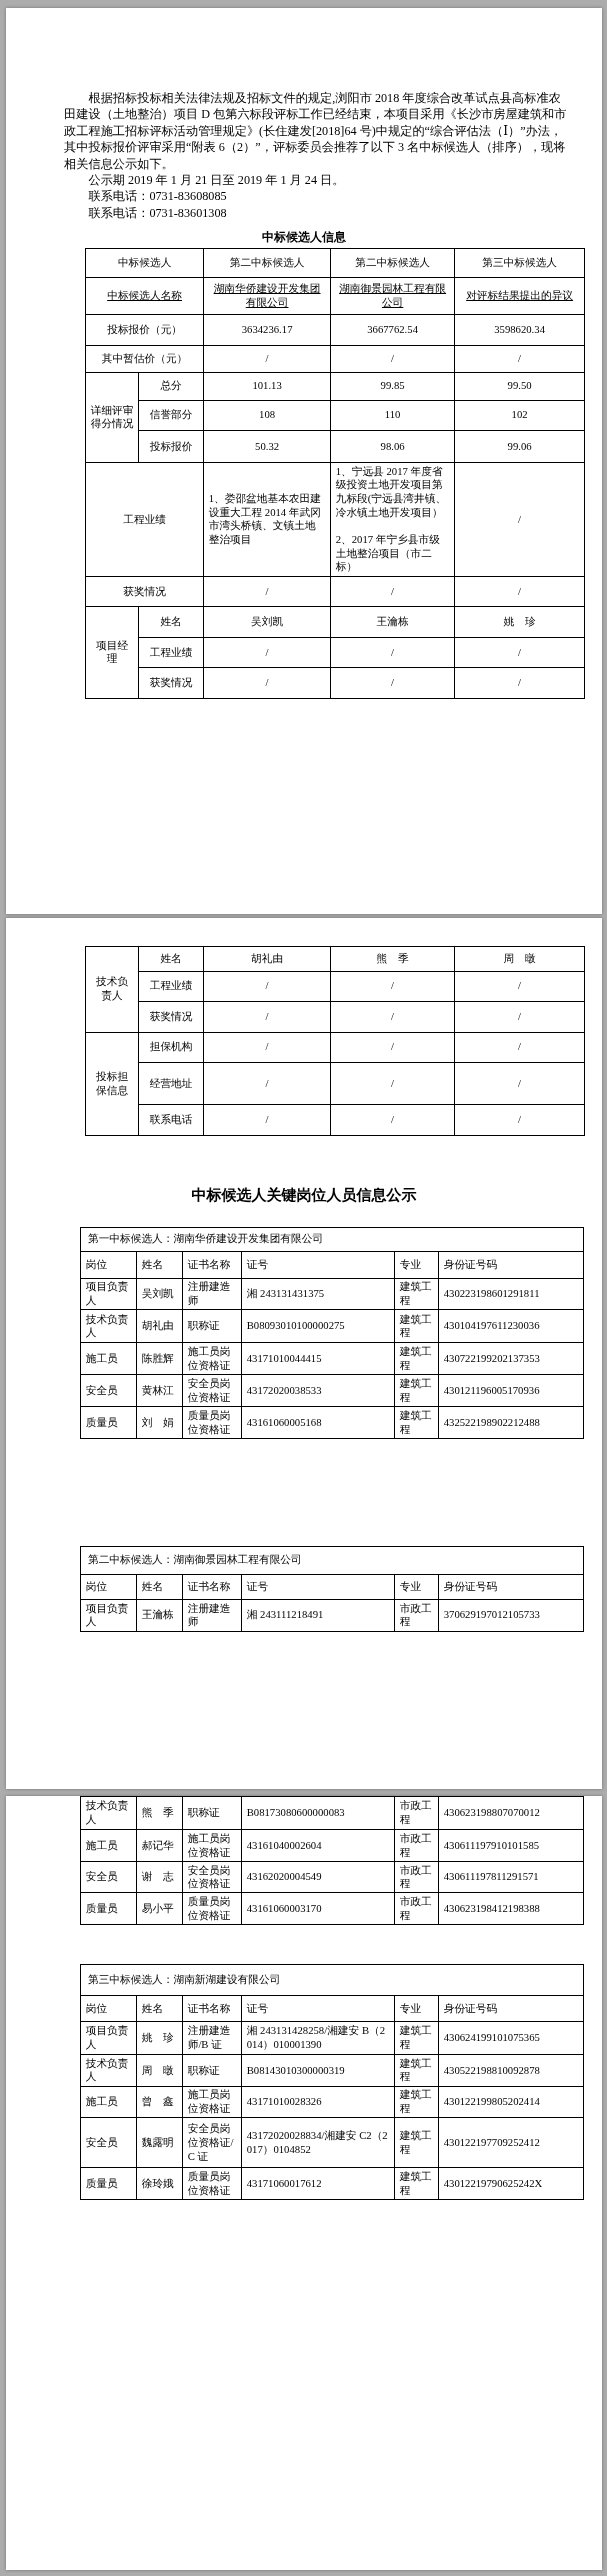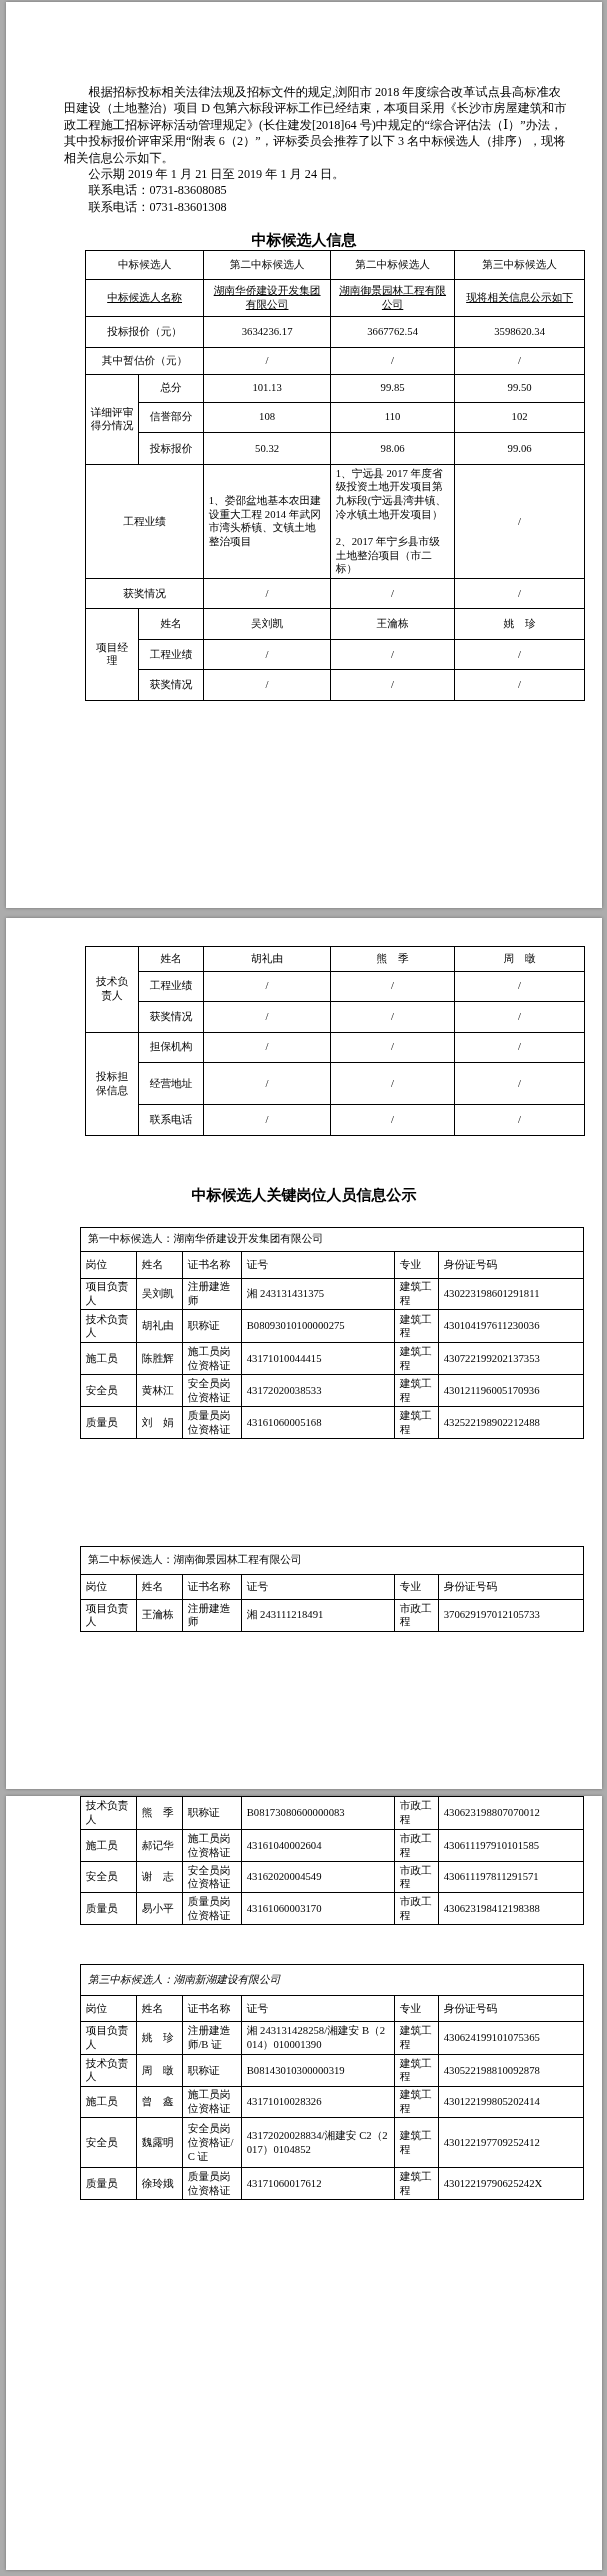--- a/index.html
+++ b/index.html
@@ -8,29 +8,29 @@
     background:#acacac;
     font-family:"Liberation Serif","DejaVu Serif",serif;
     color:#000;
     overflow:hidden;
   }
   .canvas{ position:relative; width:608px; height:2576px; }
   .page{
     position:absolute; left:6.1px; width:596px; background:#fff;
     box-shadow:0 0 3.1px rgba(0,0,0,.35);
   }
-  #page1{ top:2px;    height:906px; }
+  #page1{ top:8px;    height:906px; }
   #page2{ top:918px; height:871px; }
   #page3{ top:1796px; height:774px; }
 
   .body-text{ margin:0 34px 0 58px; padding-top:82px; font-size:12.2px; line-height:16.4px; }
   .body-text p{ margin:0; text-indent:2em; }
 
   h2{ font-weight:bold; text-align:center; }
-  .h-info { margin:16px 0 0 0; font-size:15px; line-height:18.3px; }
+  .h-info { margin:8px 0 0 0; font-size:12px; line-height:18.3px;font-family:Liberation Mono, monospace; }
   .h-staff{ margin:51px 0 0 0; font-size:15px; line-height:16px; }
 
   table{ border-collapse:collapse; table-layout:fixed; }
   td{ border:0.8px solid #000; vertical-align:middle; word-break:break-all; }
 
   
   .ctable{ width:499px; margin-left:79px; font-size:10.7px; line-height:13.7px; }
   #page2 .ctable{ margin-top:27.5px; }
   .ctable td{ text-align:center; padding:1.5px 4.6px; }
   .ctable td.glabel{ white-space:pre-line; }
@@ -70,21 +70,21 @@
           <tr style="height: 29px;">
             <td class="label" colspan="2">中标候选人</td>
             <td class="val">第二中标候选人</td>
             <td class="val">第二中标候选人</td>
             <td class="val">第三中标候选人</td>
           </tr>
           <tr style="height: 37px; text-decoration: underline;">
             <td class="label" colspan="2">中标候选人名称</td>
             <td class="val">湖南华侨建设开发集团有限公司</td>
             <td class="val">湖南御景园林工程有限公司</td>
-            <td class="val">现将相关信息公示如下</td>
+            <td class="val">对评标结果提出的异议</td>
           </tr>
           <tr style="height: 31px;">
             <td class="label" colspan="2">投标报价（元）</td>
             <td class="val">3634236.17</td>
             <td class="val">3667762.54</td>
             <td class="val">3598620.34</td>
           </tr>
           <tr style="height: 27px;">
             <td class="label" colspan="2">其中暂估价（元）</td>
             <td class="val">/</td>
@@ -346,21 +346,21 @@
     <table class="stable" id="stC">
       <colgroup>
           <col style="width:56px">
           <col style="width:46px">
           <col style="width:59px">
           <col style="width:153px">
           <col style="width:44px">
           <col style="width:145px">
         </colgroup>
       <tbody>
-          <tr style="height: 30.5px; font-style: italic;">
+          <tr style="height: 30.5px;">
             <td class="stitle" colspan="6">第三中标候选人：湖南新湖建设有限公司</td>
           </tr>
           <tr style="height: 26px;">
             <td class="shead">岗位</td>
             <td class="shead">姓名</td>
             <td class="shead">证书名称</td>
             <td class="shead">证号</td>
             <td class="shead">专业</td>
             <td class="shead">身份证号码</td>
           </tr>

